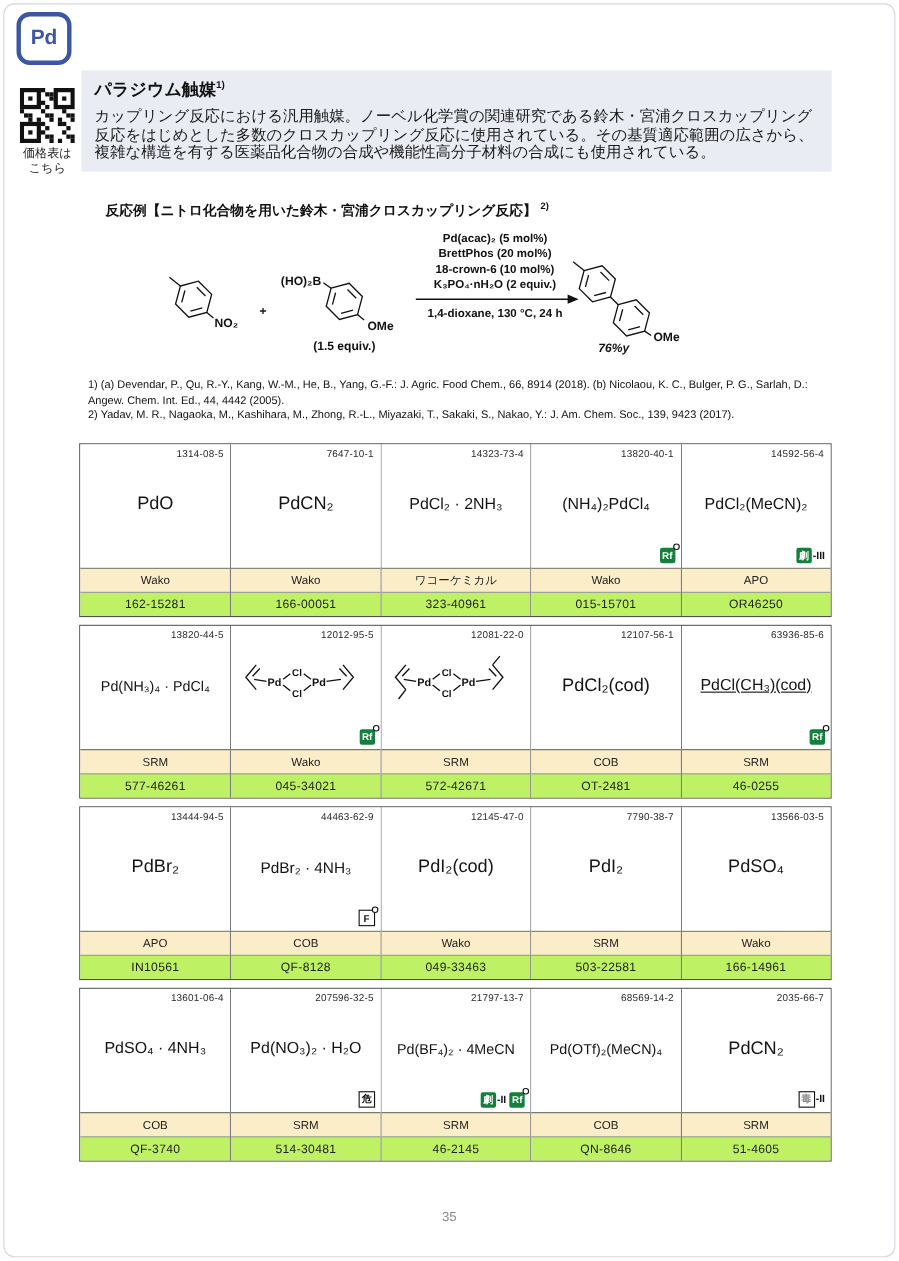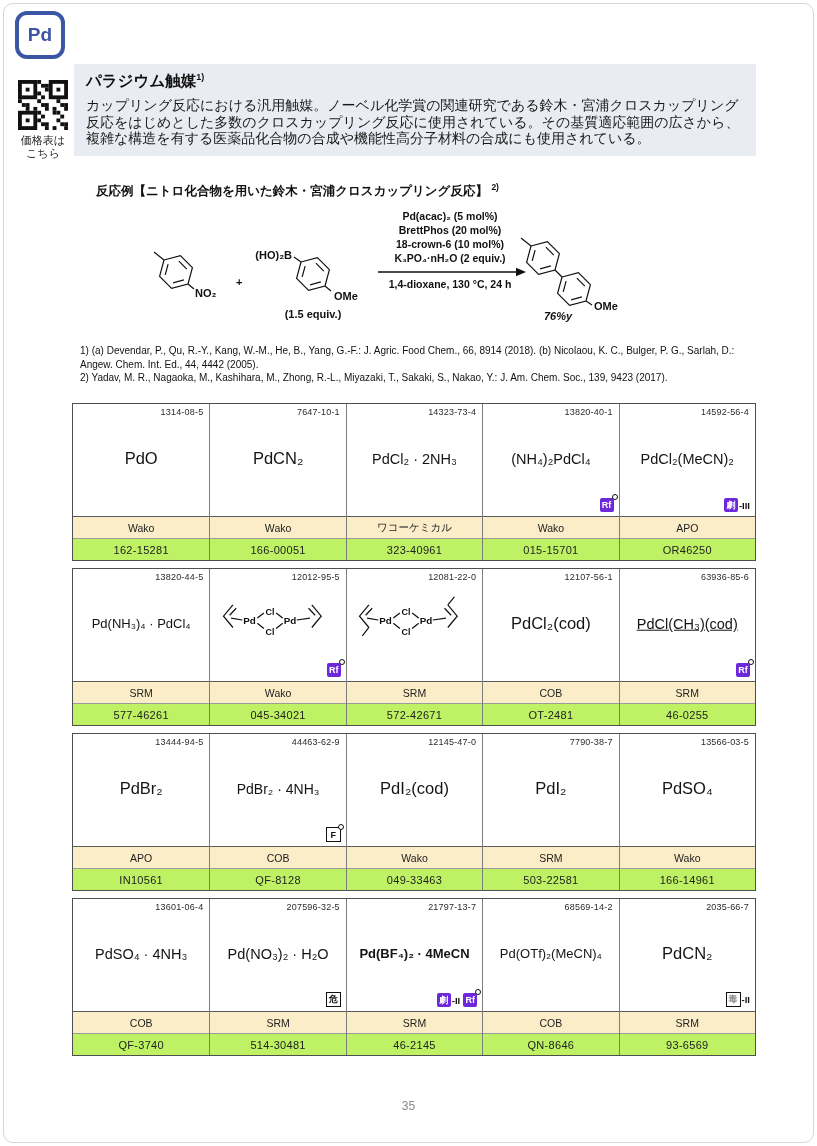--- a/index.html
+++ b/index.html
@@ -43,21 +43,21 @@
   .product-grid{position:absolute;left:72px;top:403px;width:684px;}
   .prod-group{display:grid;grid-template-columns:repeat(5,1fr);border:1px solid #4f4f4f;margin-bottom:7px;background:#fff;}
   .pcell{display:flex;flex-direction:column;border-left:1px solid #7d7d7d;min-width:0;}
   .pcell:first-child{border-left:none;}
   .pmain{height:112px;position:relative;background:#fff;}
   .pcas{position:absolute;top:3px;right:6px;font-size:9px;color:#2b2b2b;letter-spacing:0.2px;}
   .pformula{position:absolute;left:0;right:0;top:50%;transform:translateY(-58%);text-align:center;
     color:#141414;white-space:nowrap;}
   .pstruct{position:absolute;left:50%;top:50%;transform:translate(-50%,-52%);}
   .pbadges{position:absolute;right:5px;bottom:4px;display:flex;align-items:center;gap:3px;}
-  .badge-dark{display:inline-flex;align-items:center;justify-content:center;width:14px;height:14px;background:#6d28d9;
+  .badge-dark{display:inline-flex;align-items:center;justify-content:center;width:14px;height:14px;background:#15803d;
     color:#fff;font-size:9px;font-weight:bold;border-radius:2px;position:relative;}
   .badge-light{display:inline-flex;align-items:center;justify-content:center;width:13px;height:13px;background:#fff;
     border:1.5px solid #111;color:#111;font-size:9px;font-weight:bold;position:relative;}
   .badge-outline{display:inline-flex;align-items:center;justify-content:center;width:13px;height:13px;background:#fff;
     border:1.5px solid #111;color:#909090;font-size:9px;font-weight:bold;position:relative;}
   .badge-flag{position:absolute;top:-4px;right:-4px;width:4px;height:4px;border:1px solid #111;border-radius:50%;background:#fff;}
   .badge-suffix{font-size:9.5px;font-weight:bold;color:#111;margin-left:1px;}
   .pvendor{height:21px;background:#fcedc9;border-top:1px solid #5a5a5a;display:flex;align-items:center;
     justify-content:center;font-size:10.5px;color:#222;}
   .pcode{height:21px;background:#bef264;border-top:1px solid #9b9b9b;display:flex;align-items:center;
@@ -357,21 +357,21 @@
               <span class="badge-light">危</span>
             </span>
           </div>
         </div>
         <div class="pvendor">SRM</div>
         <div class="pcode">514-30481</div>
       </div>
       <div class="pcell">
         <div class="pmain">
           <div class="pcas">21797-13-7</div>
-          <div class="pformula" style="font-size: 13px; font-weight: bold;">Pd(BF₄)₂ · 4MeCN</div>
+          <div class="pformula" style="font-size: 13px;">Pd(BF₄)₂ · 4MeCN</div>
           <div class="pbadges">
             <span style="display: inline-flex; align-items: center;">
               <span class="badge-dark">劇</span>
               <span class="badge-suffix">-II</span>
             </span>
             <span style="display: inline-flex; align-items: center;">
               <span class="badge-dark">Rf<span class="badge-flag"></span></span>
             </span>
           </div>
         </div>
@@ -391,18 +391,18 @@
           <div class="pcas">2035-66-7</div>
           <div class="pformula" style="font-size: 16.5px;">PdCN₂</div>
           <div class="pbadges">
             <span style="display: inline-flex; align-items: center;">
               <span class="badge-outline">毒</span>
               <span class="badge-suffix">-II</span>
             </span>
           </div>
         </div>
         <div class="pvendor">SRM</div>
-        <div class="pcode">93-6569</div>
+        <div class="pcode">51-4605</div>
       </div>
     </div>
   </div>
 
 <div class="page-number">35</div>
 
 </body></html>

